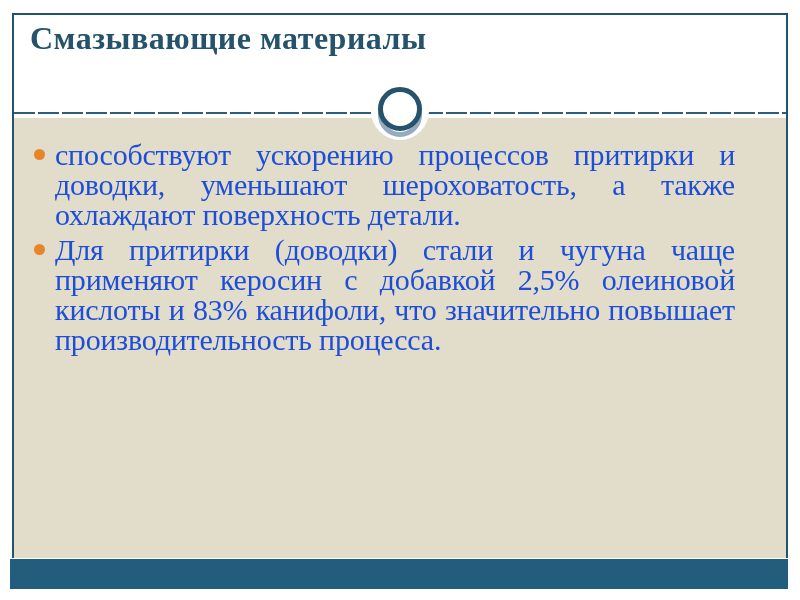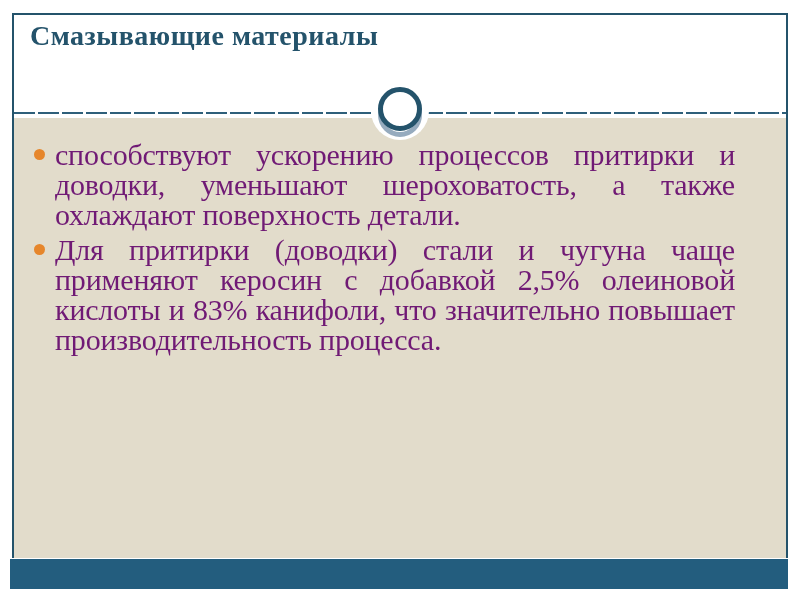--- a/index.html
+++ b/index.html
@@ -24,21 +24,21 @@
     height: 545px;
     box-sizing: border-box;
     border: 2px solid #24536B;
     border-bottom: none;
   }
   .title {
     position: absolute;
     left: 30px;
     top: 20px;
     margin: 0;
-    font-size: 28px;
+    font-size: 32px;
     font-weight: bold;
     letter-spacing: 0.5px;
     color: #24536B;
     white-space: nowrap;
   }
   
   .divider {
     position: absolute;
     left: 14px;
     top: 112px;
@@ -61,21 +61,21 @@
     margin: 0;
     padding: 22px 51px 0 20px;
     list-style: none;
   }
   .bullets li {
     position: relative;
     padding-left: 21px;
     font-size: 30px;
     line-height: 30px;
     letter-spacing: -0.2px;
-    color: #701a75;
+    color: #1d4ed8;
     text-align: justify;
   }
   .bullets li + li {
     margin-top: 5px;
   }
   .dot {
     position: absolute;
     left: 0;
     top: 9px;
     width: 11px;

